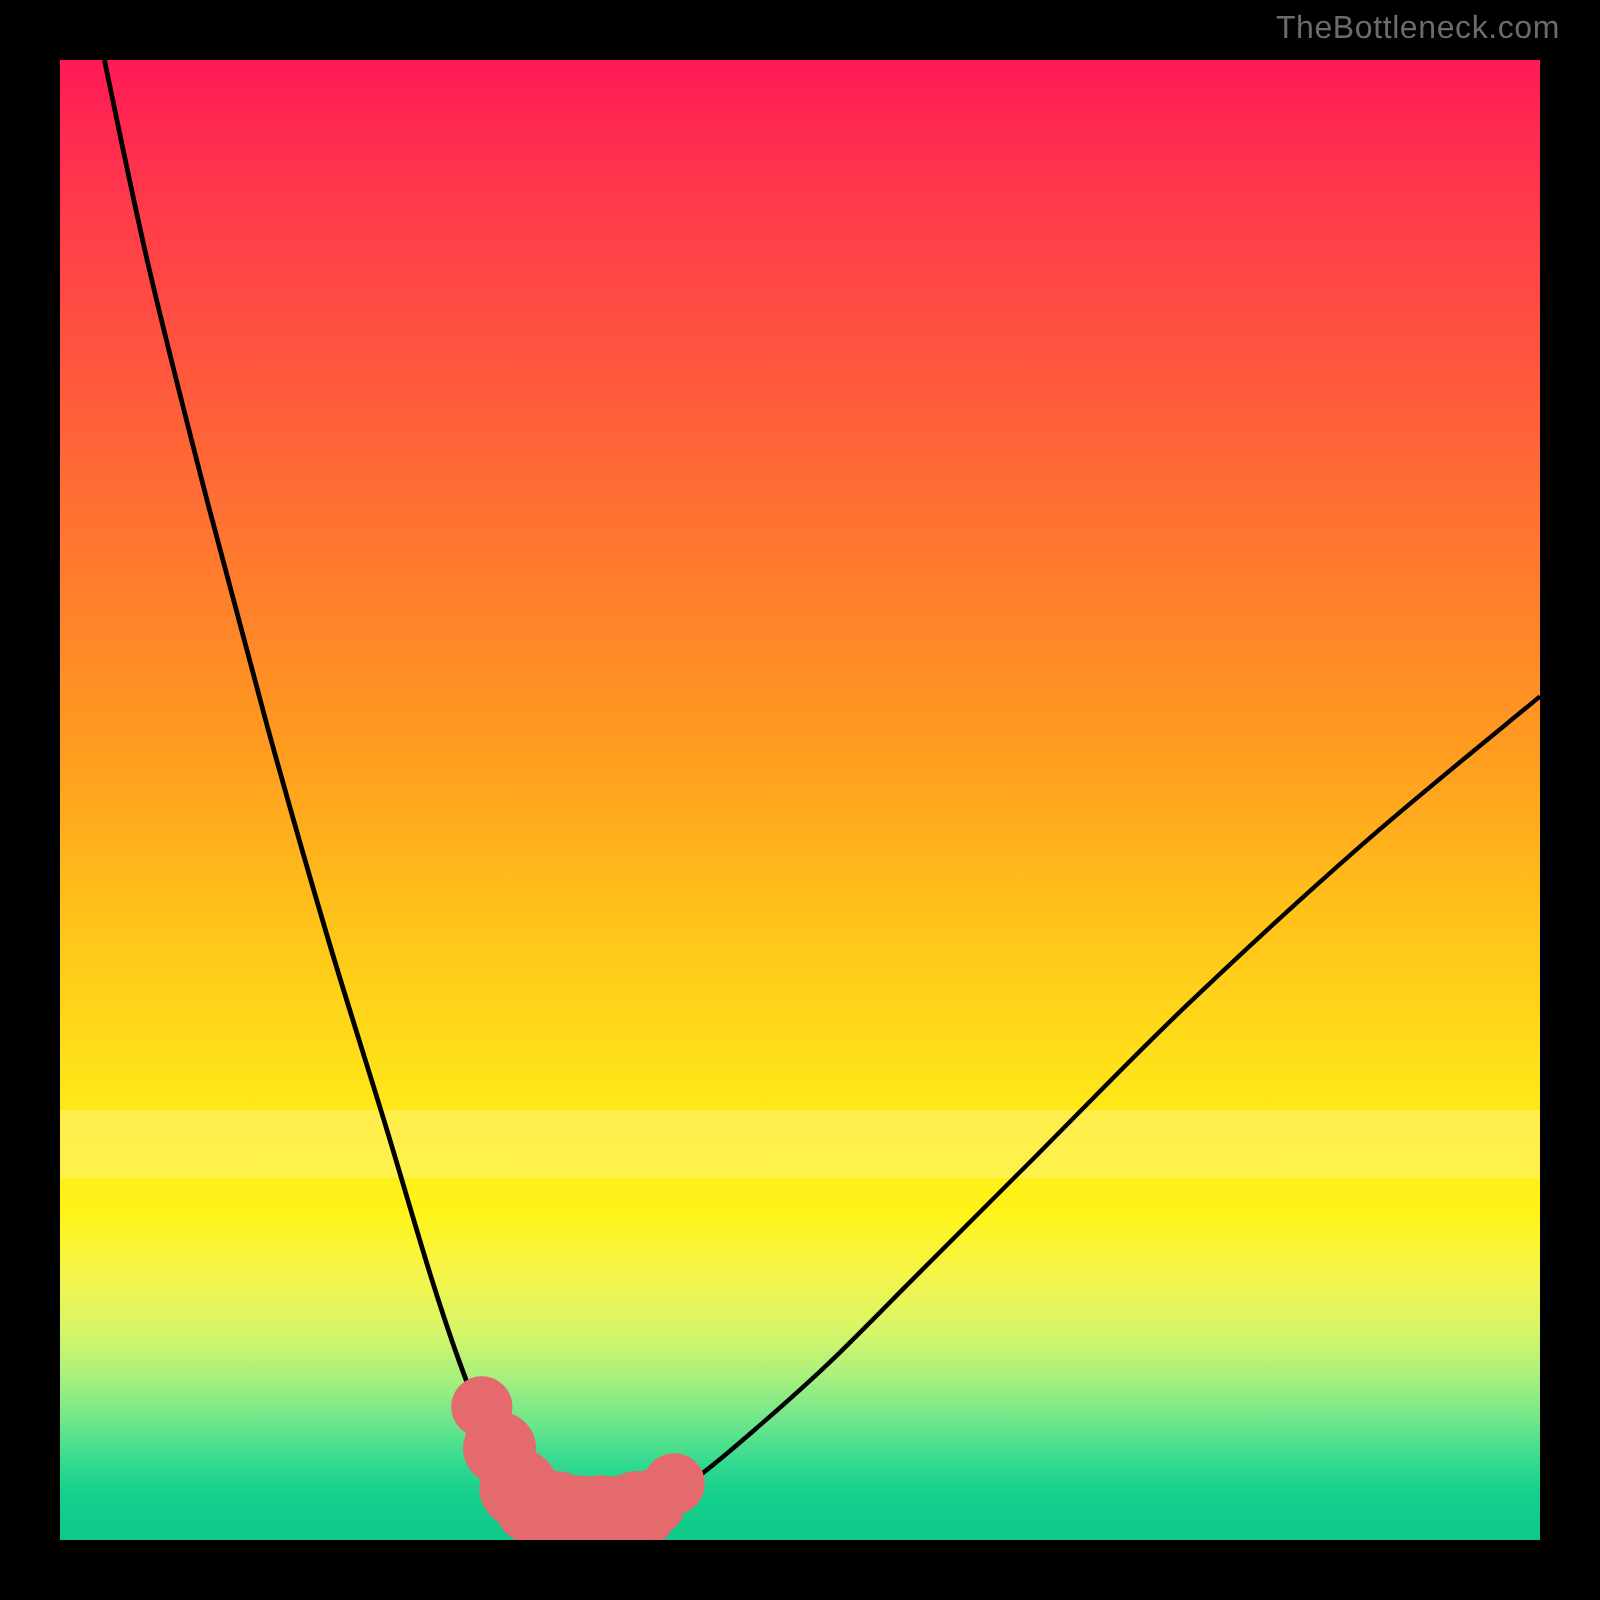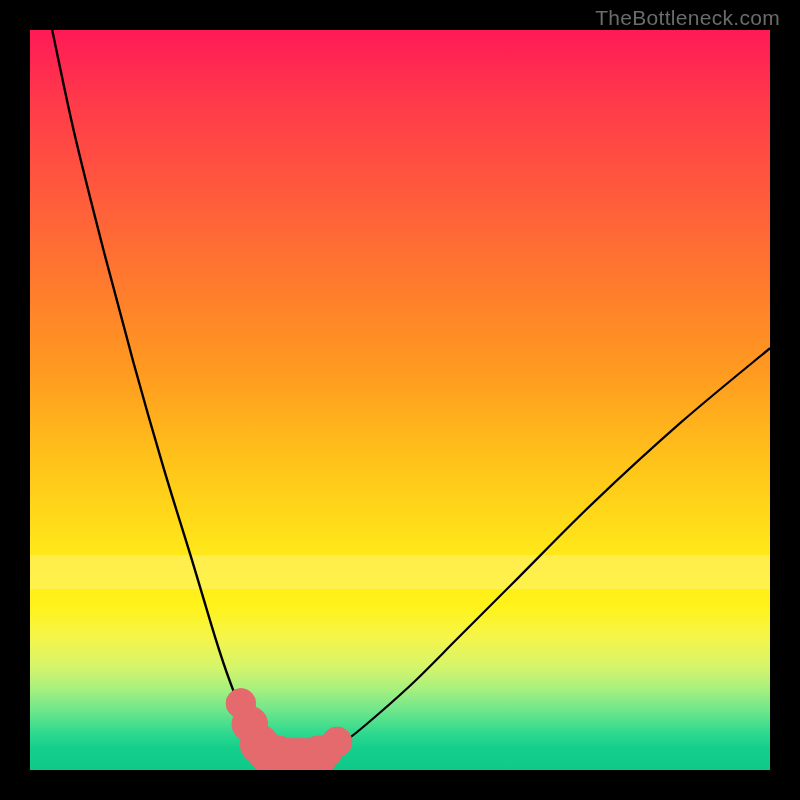--- a/index.html
+++ b/index.html
@@ -47,21 +47,21 @@
     left: 0; right: 0;
     top: 71%;
     height: 4.5%;
     background: rgba(255,255,255,0.22);
   }
   .watermark {
     position: absolute;
     top: 6px;
     right: 20px;
     color: #6b6b6b;
-    font-size: 21px;
+    font-size: 16px;
     font-weight: 500;
     letter-spacing: 0.3px;
     font-family: Arial, Helvetica, sans-serif;
   }
   svg.plot {
     position: absolute;
     inset: 0;
     width: 740px;
     height: 740px;
   }

